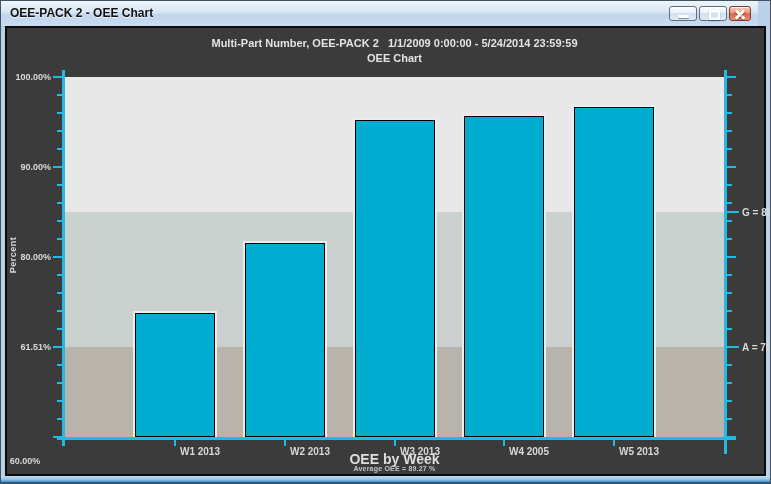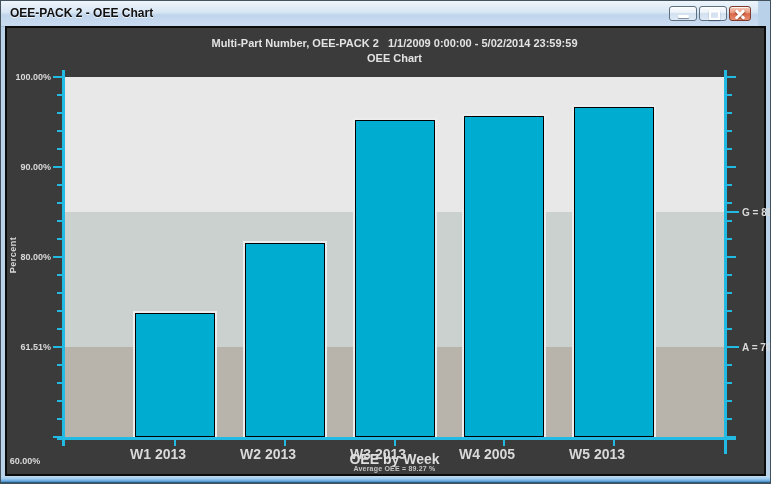--- a/index.html
+++ b/index.html
@@ -47,21 +47,21 @@
   .chart-title1{top:9px;}
   .chart-title2{top:24px;}
   .x-axis-title{position:absolute;left:58px;width:659px;top:423px;text-align:center;
     font-size:14px;font-weight:bold;color:#dedede;}
   .avg-note{position:absolute;left:58px;width:659px;top:437px;text-align:center;
     font-size:7px;font-weight:bold;color:#c6c6c6;letter-spacing:.2px;}
   .y-axis-title{position:absolute;left:6px;top:222px;height:10px;line-height:10px;
     transform-origin:0 50%;transform:rotate(-90deg) translateX(-50%);
     font-size:9px;font-weight:bold;color:#d6d6d6;letter-spacing:.5px;white-space:nowrap;}
 
-  .xlab{position:absolute;text-align:left;font-size:14px;font-weight:bold;color:#d9d9d9;}
+  .xlab{position:absolute;text-align:right;font-size:10px;font-weight:bold;color:#d9d9d9;}
   .ylab{position:absolute;text-align:right;font-size:9px;font-weight:bold;color:#d9d9d9;}
   .thlab{position:absolute;font-size:10px;font-weight:bold;color:#d9d9d9;white-space:nowrap;}
 </style>
 </head>
 <body>
 
 <div class="window">
   <div class="titlebar">
     <span class="window-title">OEE-PACK 2 - OEE Chart</span>
     <div class="winbtns">
@@ -74,21 +74,21 @@
       <div class="wbtn closeb">
         <span class="glyph-close">
           <span class="xbar xa"></span>
             <span class="xbar xb"></span>
         </span>
       </div>
     </div>
   </div>
 
   <div class="content">
-    <div class="chart-title1">Multi-Part Number, OEE-PACK 2   1/1/2009 0:00:00 - 5/02/2014 23:59:59</div>
+    <div class="chart-title1">Multi-Part Number, OEE-PACK 2   1/1/2009 0:00:00 - 5/24/2014 23:59:59</div>
     <div class="chart-title2">OEE Chart</div>
     <div class="y-axis-title">Percent</div>
     <div id="chart-layer">
         <div class="band" style="left: 58px; top: 49px; width: 659px; height: 135px; background: rgb(232, 232, 232);"></div>
         <div class="band" style="left: 58px; top: 184px; width: 659px; height: 135px; background: rgb(202, 209, 206);"></div>
         <div class="band" style="left: 58px; top: 319px; width: 659px; height: 90px; background: rgb(185, 180, 171);"></div>
         <div class="bar" style="left: 128px; top: 285px; width: 80px; height: 124px; background: rgb(0, 172, 207);"></div>
         <div class="bar" style="left: 238px; top: 215px; width: 80px; height: 194px; background: rgb(0, 172, 207);"></div>
         <div class="bar" style="left: 348px; top: 92px; width: 80px; height: 317px; background: rgb(0, 172, 207);"></div>
         <div class="bar" style="left: 457px; top: 88px; width: 80px; height: 321px; background: rgb(0, 172, 207);"></div>

